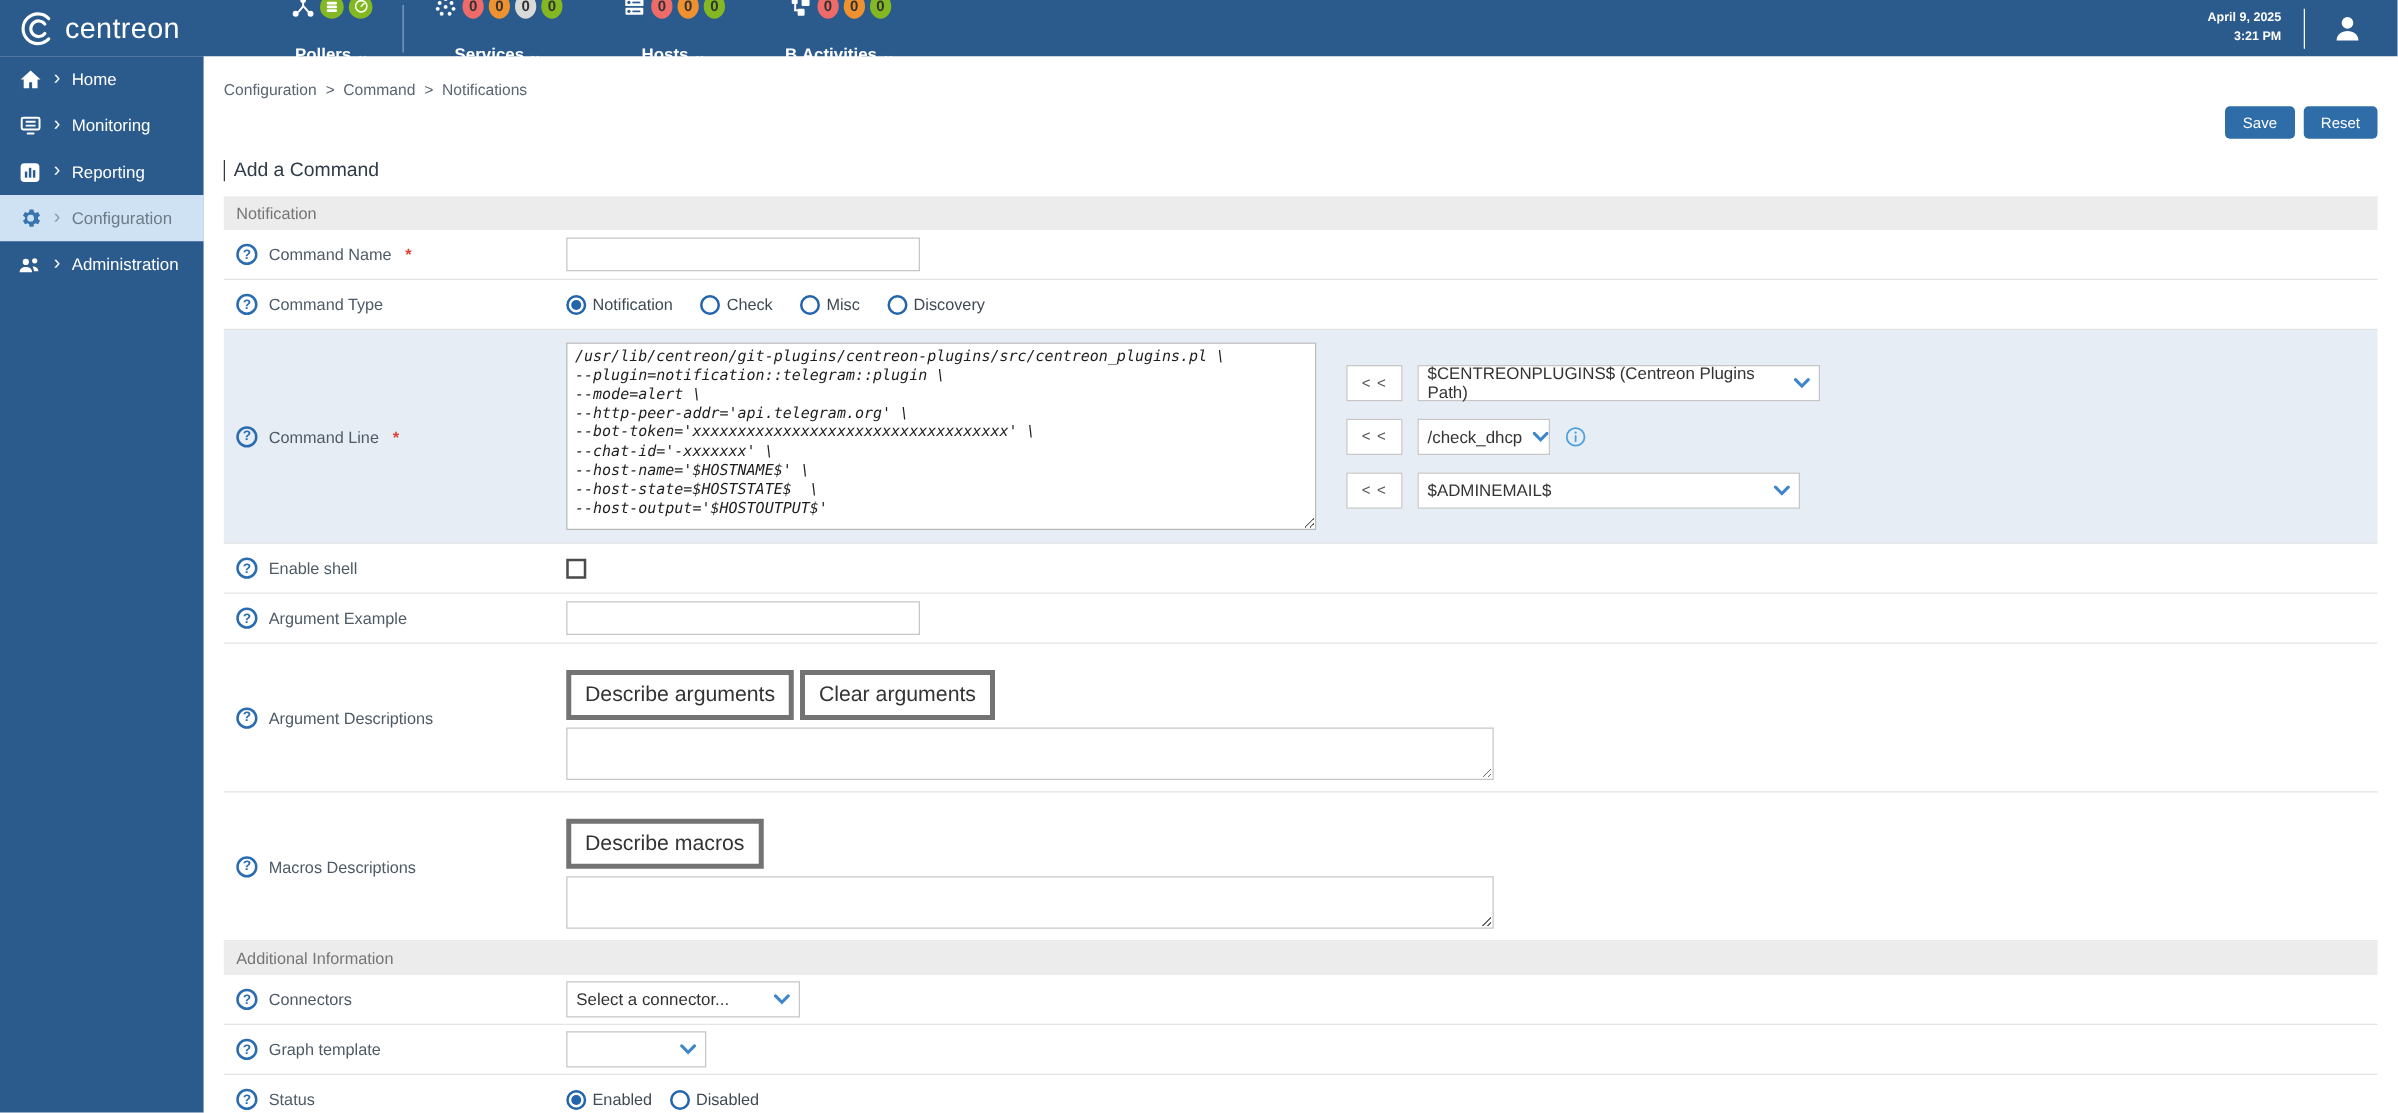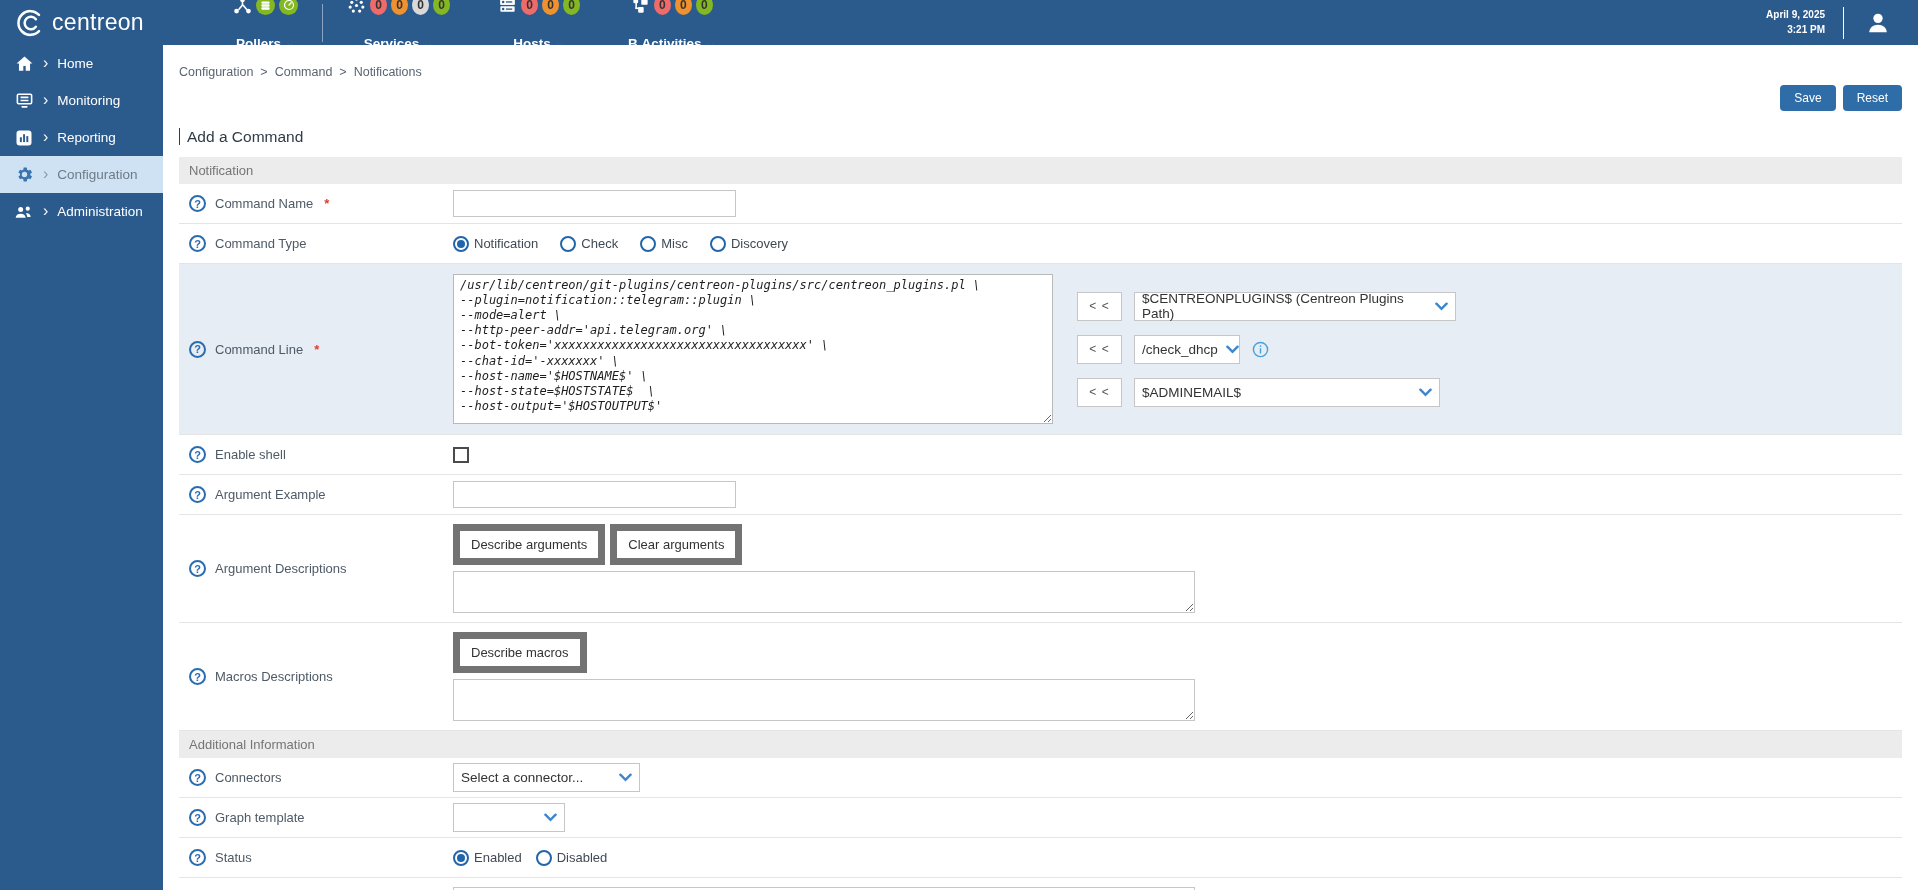--- a/index.html
+++ b/index.html
@@ -75,22 +75,22 @@
   .insert-btn{ width:45px; height:29px; background:#fff; border:1px solid var(--inputbrd);
     color:#555; font-size:12px; letter-spacing:1px; cursor:pointer; font-family:inherit;}
   .fake-select{ height:29px; background:#fff; border:1px solid var(--inputbrd);
     display:flex; align-items:center; justify-content:space-between; padding:0 7px;
     font-size:13.5px; color:#333; cursor:pointer;}
   .fs-1{ width:322px;} .fs-2{ width:106px;} .fs-3{ width:306px;}
   .fs-conn{ width:187px;} .fs-graph{ width:112px;}
   .chev-down{ flex:none; margin-left:8px; display:flex;}
   .info-ic{ display:flex; }
   
-  .btn-white{ background:#fff; border:7px solid #737373; color:#333; font-size:13px;
-    padding:6px 11px; font-family:inherit; cursor:pointer;}
+  .btn-white{ background:#fff; border:4px solid #737373; color:#333; font-size:17px;
+    padding:6px 11px; font-family:inherit; cursor:pointer;margin-top:12px;}
   .stack-field{ display:flex; flex-direction:column; gap:6px; padding:5px 0;}
   .btnrow{ display:flex; gap:5px;}
   textarea.desc{ width:742px; height:42px; border:1px solid var(--inputbrd); font-family:inherit;
     font-size:13px; padding:3px 6px; resize:both;}
   svg{ display:block;}
 </style>
 </head>
 <body>
 
 <div class="header">

